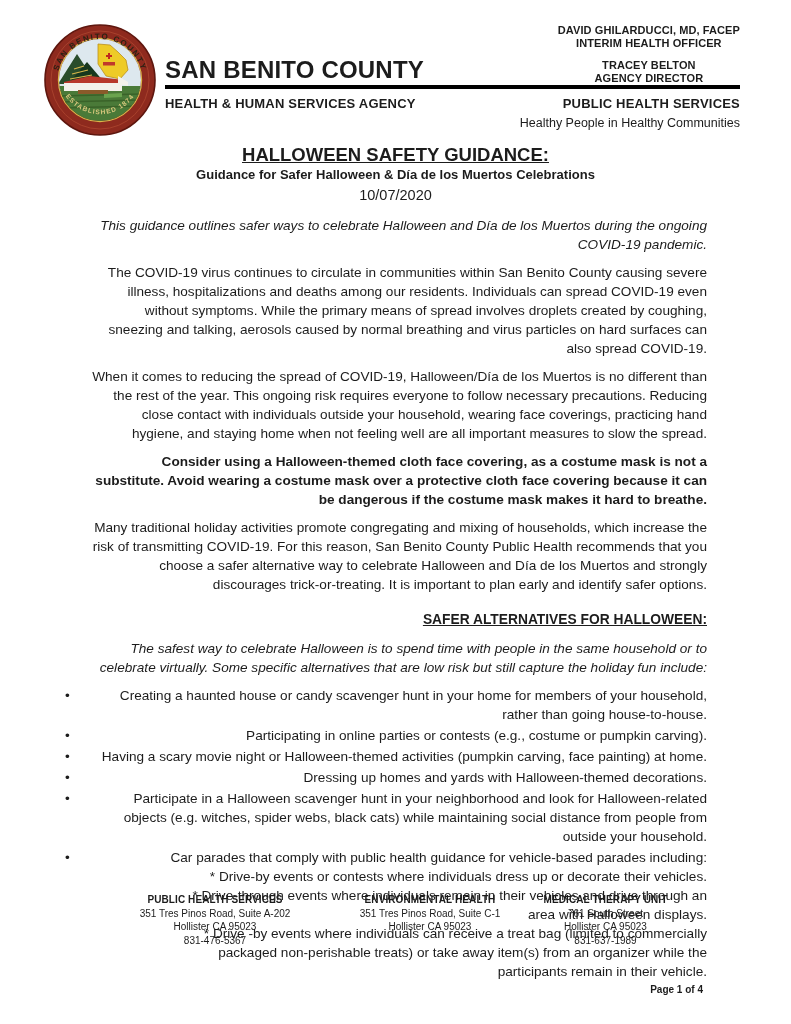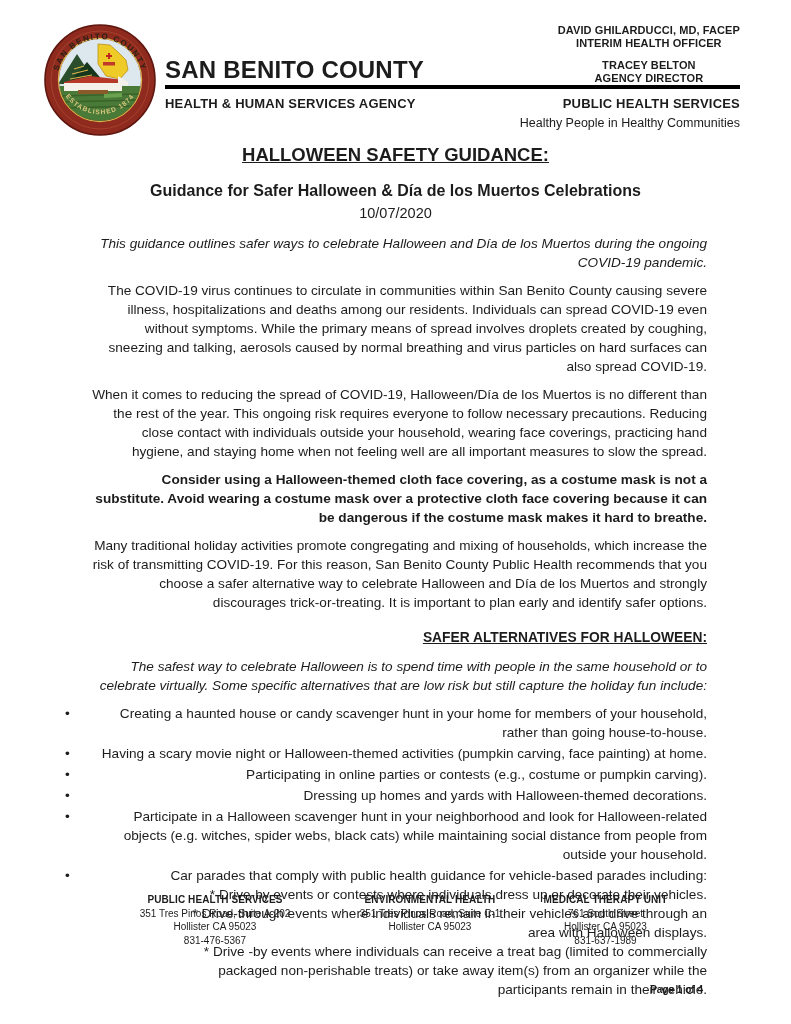--- a/index.html
+++ b/index.html
@@ -23,21 +23,21 @@
   .rule { height:4px; background:#000; }
   .hdr-bottom { display:flex; justify-content:space-between; margin-top:7px; }
   .agency-division { font-size:13px; font-weight:bold; letter-spacing:.2px; }
   .dept-block { text-align:right; }
   .dept { font-size:13px; font-weight:bold; letter-spacing:.2px; }
   .motto { font-size:12.5px; margin-top:5px; }
 
   
   .title-block { text-align:center; margin-top:14px; }
   .doc-title { font-size:18.5px; font-weight:bold; text-decoration:underline; }
-  .doc-subtitle { font-size:16px; font-weight:bold; margin-top:16px; }
+  .doc-subtitle { font-size:13px; font-weight:bold; margin-top:1px; }
   .doc-date { font-size:14.5px; margin-top:5px; }
 
   
   .body { padding:13px 84px 0 90px; font-size:13.6px; line-height:19px;text-align:right; }
   .body p { margin:0 0 9px 0; }
   .p-italic { font-style:italic; }
   .p-bold { font-weight:bold; }
   .section-heading { font-size:13.8px; font-weight:bold; text-decoration:underline; margin:16px 0 10px 0; }
 
   ul.bullets { margin:2px 0 8px 0; padding:0; list-style:none; }
@@ -140,24 +140,24 @@
     <p>Many traditional holiday activities promote congregating and mixing of households, which increase the risk of transmitting COVID-19. For this reason, San Benito County Public Health recommends that you choose a safer alternative way to celebrate Halloween and Día de los Muertos and strongly discourages trick-or-treating. It is important to plan early and identify safer options.</p>
 
     <div class="section-heading">SAFER ALTERNATIVES FOR HALLOWEEN:</div>
     <p class="p-italic">The safest way to celebrate Halloween is to spend time with people in the same household or to celebrate virtually. Some specific alternatives that are low risk but still capture the holiday fun include:</p>
 
     <ul class="bullets">
       <li>
         <span>Creating a haunted house or candy scavenger hunt in your home for members of your household, rather than going house-to-house.</span>
       </li>
       <li>
-        <span>Having a scary movie night or Halloween-themed activities (pumpkin carving, face painting) at home.</span>
+        <span>Participating in online parties or contests (e.g., costume or pumpkin carving).</span>
       </li>
       <li>
-        <span>Participating in online parties or contests (e.g., costume or pumpkin carving).</span>
+        <span>Having a scary movie night or Halloween-themed activities (pumpkin carving, face painting) at home.</span>
       </li>
       <li>
         <span>Dressing up homes and yards with Halloween-themed decorations.</span>
       </li>
       <li>
         <span>Participate in a Halloween scavenger hunt in your neighborhood and look for Halloween-related objects (e.g. witches, spider webs, black cats) while maintaining social distance from people from outside your household.</span>
       </li>
       <li>
         <span>Car parades that comply with public health guidance for vehicle-based parades including:</span>
         <div class="sub-item">* Drive-by events or contests where individuals dress up or decorate their vehicles.</div>

